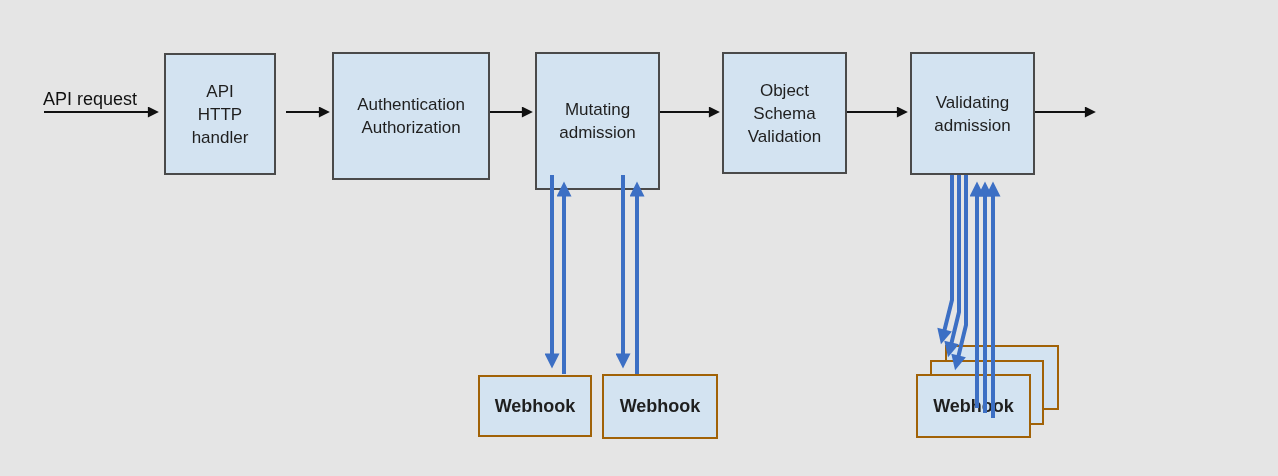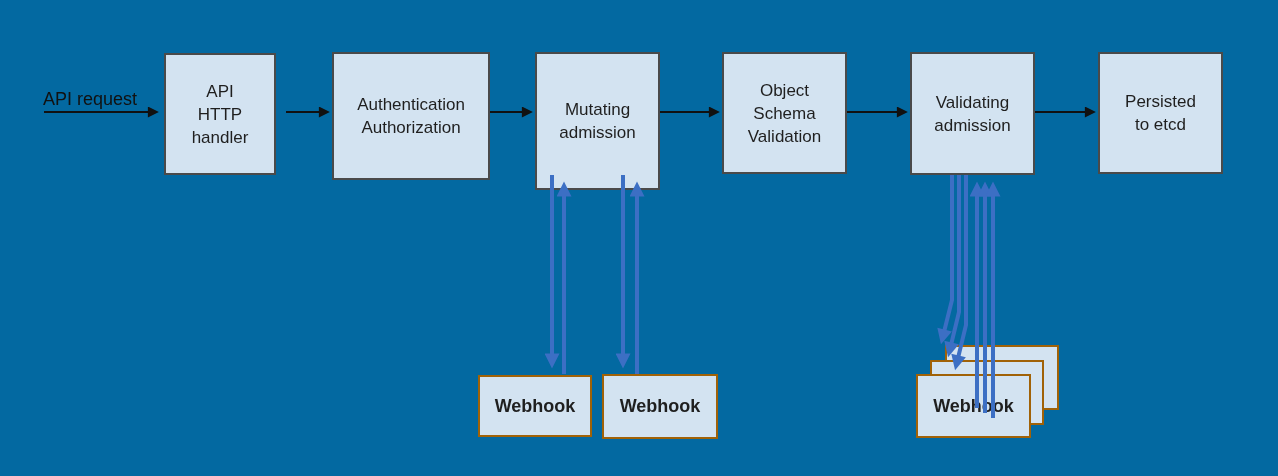--- a/index.html
+++ b/index.html
@@ -1,21 +1,21 @@
 <!DOCTYPE html>
 <html><head>
 <meta charset="utf-8">
 <style>
   html, body { margin: 0; padding: 0; background: #ffffff; }
   body { font-family: "Liberation Sans", "DejaVu Sans", sans-serif; }
   #canvas {
     position: relative;
     width: 1278px;
     height: 476px;
-    background: #0369a1;
+    background: #e5e5e5;
     overflow: hidden;
   }
   .node {
     position: absolute;
     background: #d3e3f1;
     border: 2px solid #4a4a4a;
     display: flex;
     align-items: center;
     justify-content: center;
     text-align: center;
@@ -65,22 +65,20 @@
 handler</div>
   <div class="node" style="left:332px; top:52px;  width:158px; height:128px;">Authentication
 Authorization</div>
   <div class="node" style="left:535px; top:52px;  width:125px; height:138px;">Mutating
 admission</div>
   <div class="node" style="left:722px; top:52px;  width:125px; height:122px;">Object
 Schema
 Validation</div>
   <div class="node" style="left:910px; top:52px;  width:125px; height:123px;text-align:center;">Validating
 admission</div>
-  <div class="node" style="left:1098px; top:52px; width:125px; height:122px;">Persisted
-to etcd</div>
 
   <div class="webhook" style="left:478px; top:375px; width:114px; height:62px;">Webhook</div>
   <div class="webhook" style="left:602px; top:374px; width:116px; height:65px;">Webhook</div>
 
   <div class="webhook" style="left:945px; top:345px; width:114px; height:65px; z-index:1;">Webhook</div>
   <div class="webhook" style="left:930px; top:360px; width:114px; height:65px; z-index:2;">Webhook</div>
   <div class="webhook" style="left:916px; top:374px; width:115px; height:64px; z-index:3;">Webhook</div>
 
   <svg id="arrow-layer" viewBox="0 0 1278 476" xmlns="http://www.w3.org/2000/svg" style="z-index:5;">
     <defs>

